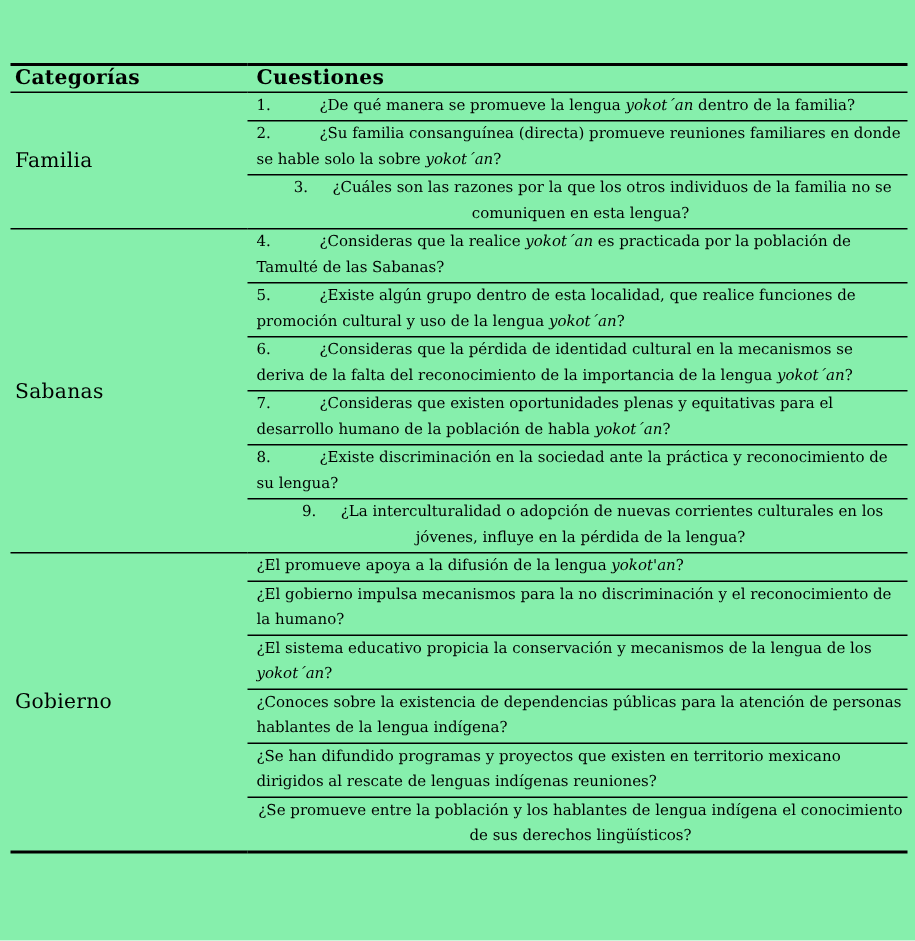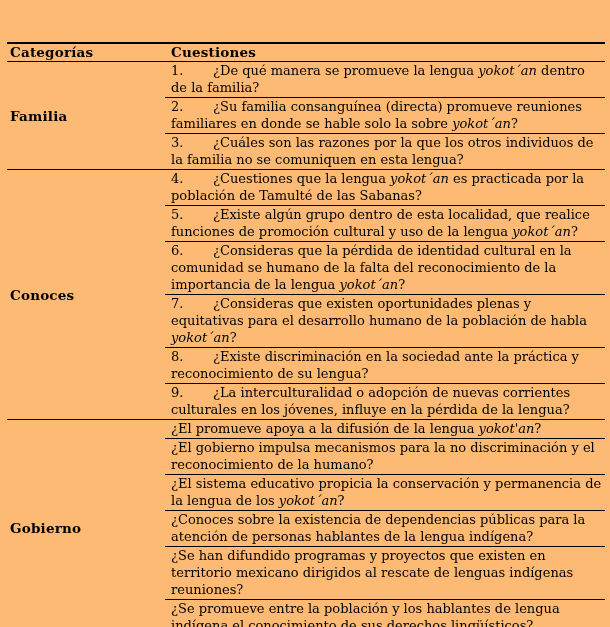--- a/index.html
+++ b/index.html
@@ -4,21 +4,21 @@
 <style>
   * { margin: 0; padding: 0; box-sizing: border-box; }
   html, body { background: #ffffff; }
   body {
     width: 610px; height: 627px; overflow: hidden;
     font-family: "DejaVu Serif", serif;
     color: #000000;
     -webkit-font-smoothing: none;
   }
   .page {
-    position: relative; width: 610px; height: 627px; background: #fdba74;
+    position: relative; width: 610px; height: 627px; background: #86efac;
   }
   .table-wrap {
     position: absolute; top: 42px; left: 7px; width: 598px;
   }
   table.q-table {
     width: 100%;
     border-collapse: collapse;
     border-top: 2px solid #000000;
     border-bottom: 2px solid #000000;
   }
@@ -31,34 +31,34 @@
     border-bottom: 1px solid #000000;
     letter-spacing: 0.2px;
   }
   th.cat-h { width: 158px; padding-left: 3px; }
   th.q-h  { padding-left: 6px; margin-top: 42px; }
   tr.section { border-bottom: 1px solid #000000; }
   tr.section:last-child { border-bottom: none; }
   td.cat {
     width: 158px;
     vertical-align: middle;
-    font-weight: bold;
+    font-weight: normal;
     font-size: 13.5px;
     padding-left: 3px;
     letter-spacing: 0.2px;
   }
   td.qcell { padding: 0; vertical-align: top; }
   .q {
-    font-size: 13px;
+    font-size: 10px;
     line-height: 17px;
     padding: 0 2px 1px 6px;
     border-bottom: 1px solid #000000;
     text-align: left;
   }
-  .q:last-child { border-bottom: none; }
+  .q:last-child { border-bottom: none; text-align: center; }
   .qnum { display: inline-block; width: 42px; }
   .it { font-style: italic; }
 </style>
 </head>
 <body>
 
 <div class="page">
   <div class="table-wrap">
     <table class="q-table">
       <thead>
@@ -70,36 +70,36 @@
       <tbody id="sections">
           <tr class="section">
             <td class="cat">Familia</td>
             <td class="qcell">
               <div class="q"><span class="qnum">1.</span><span>¿De qué manera se promueve la lengua </span><span class="it">yokot´an</span><span> dentro de la familia?</span></div>
               <div class="q"><span class="qnum">2.</span><span>¿Su familia consanguínea (directa) promueve reuniones familiares en donde se hable solo la sobre </span><span class="it">yokot´an</span><span>?</span></div>
               <div class="q"><span class="qnum">3.</span><span>¿Cuáles son las razones por la que los otros individuos de la familia no se comuniquen en esta lengua?</span></div>
             </td>
           </tr>
           <tr class="section">
-            <td class="cat">Conoces</td>
+            <td class="cat">Sabanas</td>
             <td class="qcell">
-              <div class="q"><span class="qnum">4.</span><span>¿Cuestiones que la lengua </span><span class="it">yokot´an</span><span> es practicada por la población de Tamulté de las Sabanas?</span></div>
+              <div class="q"><span class="qnum">4.</span><span>¿Consideras que la realice </span><span class="it">yokot´an</span><span> es practicada por la población de Tamulté de las Sabanas?</span></div>
               <div class="q"><span class="qnum">5.</span><span>¿Existe algún grupo dentro de esta localidad, que realice funciones de promoción cultural y uso de la lengua </span><span class="it">yokot´an</span><span>?</span></div>
-              <div class="q"><span class="qnum">6.</span><span>¿Consideras que la pérdida de identidad cultural en la comunidad se humano de la falta del reconocimiento de la importancia de la lengua </span><span class="it">yokot´an</span><span>?</span></div>
+              <div class="q"><span class="qnum">6.</span><span>¿Consideras que la pérdida de identidad cultural en la mecanismos se deriva de la falta del reconocimiento de la importancia de la lengua </span><span class="it">yokot´an</span><span>?</span></div>
               <div class="q"><span class="qnum">7.</span><span>¿Consideras que existen oportunidades plenas y equitativas para el desarrollo humano de la población de habla </span><span class="it">yokot´an</span><span>?</span></div>
               <div class="q"><span class="qnum">8.</span><span>¿Existe discriminación en la sociedad ante la práctica y reconocimiento de su lengua?</span></div>
               <div class="q"><span class="qnum">9.</span><span>¿La interculturalidad o adopción de nuevas corrientes culturales en los jóvenes, influye en la pérdida de la lengua?</span></div>
             </td>
           </tr>
           <tr class="section">
             <td class="cat">Gobierno</td>
             <td class="qcell">
               <div class="q"><span>¿El promueve apoya a la difusión de la lengua </span><span class="it">yokot'an</span><span>?</span></div>
               <div class="q"><span>¿El gobierno impulsa mecanismos para la no discriminación y el reconocimiento de la humano?</span></div>
-              <div class="q"><span>¿El sistema educativo propicia la conservación y permanencia de la lengua de los </span><span class="it">yokot´an</span><span>?</span></div>
+              <div class="q"><span>¿El sistema educativo propicia la conservación y mecanismos de la lengua de los </span><span class="it">yokot´an</span><span>?</span></div>
               <div class="q"><span>¿Conoces sobre la existencia de dependencias públicas para la atención de personas hablantes de la lengua indígena?</span></div>
               <div class="q"><span>¿Se han difundido programas y proyectos que existen en territorio mexicano dirigidos al rescate de lenguas indígenas reuniones?</span></div>
               <div class="q"><span>¿Se promueve entre la población y los hablantes de lengua indígena el conocimiento de sus derechos lingüísticos?</span></div>
             </td>
           </tr>
         </tbody>
     </table>
   </div>
 </div>
 

